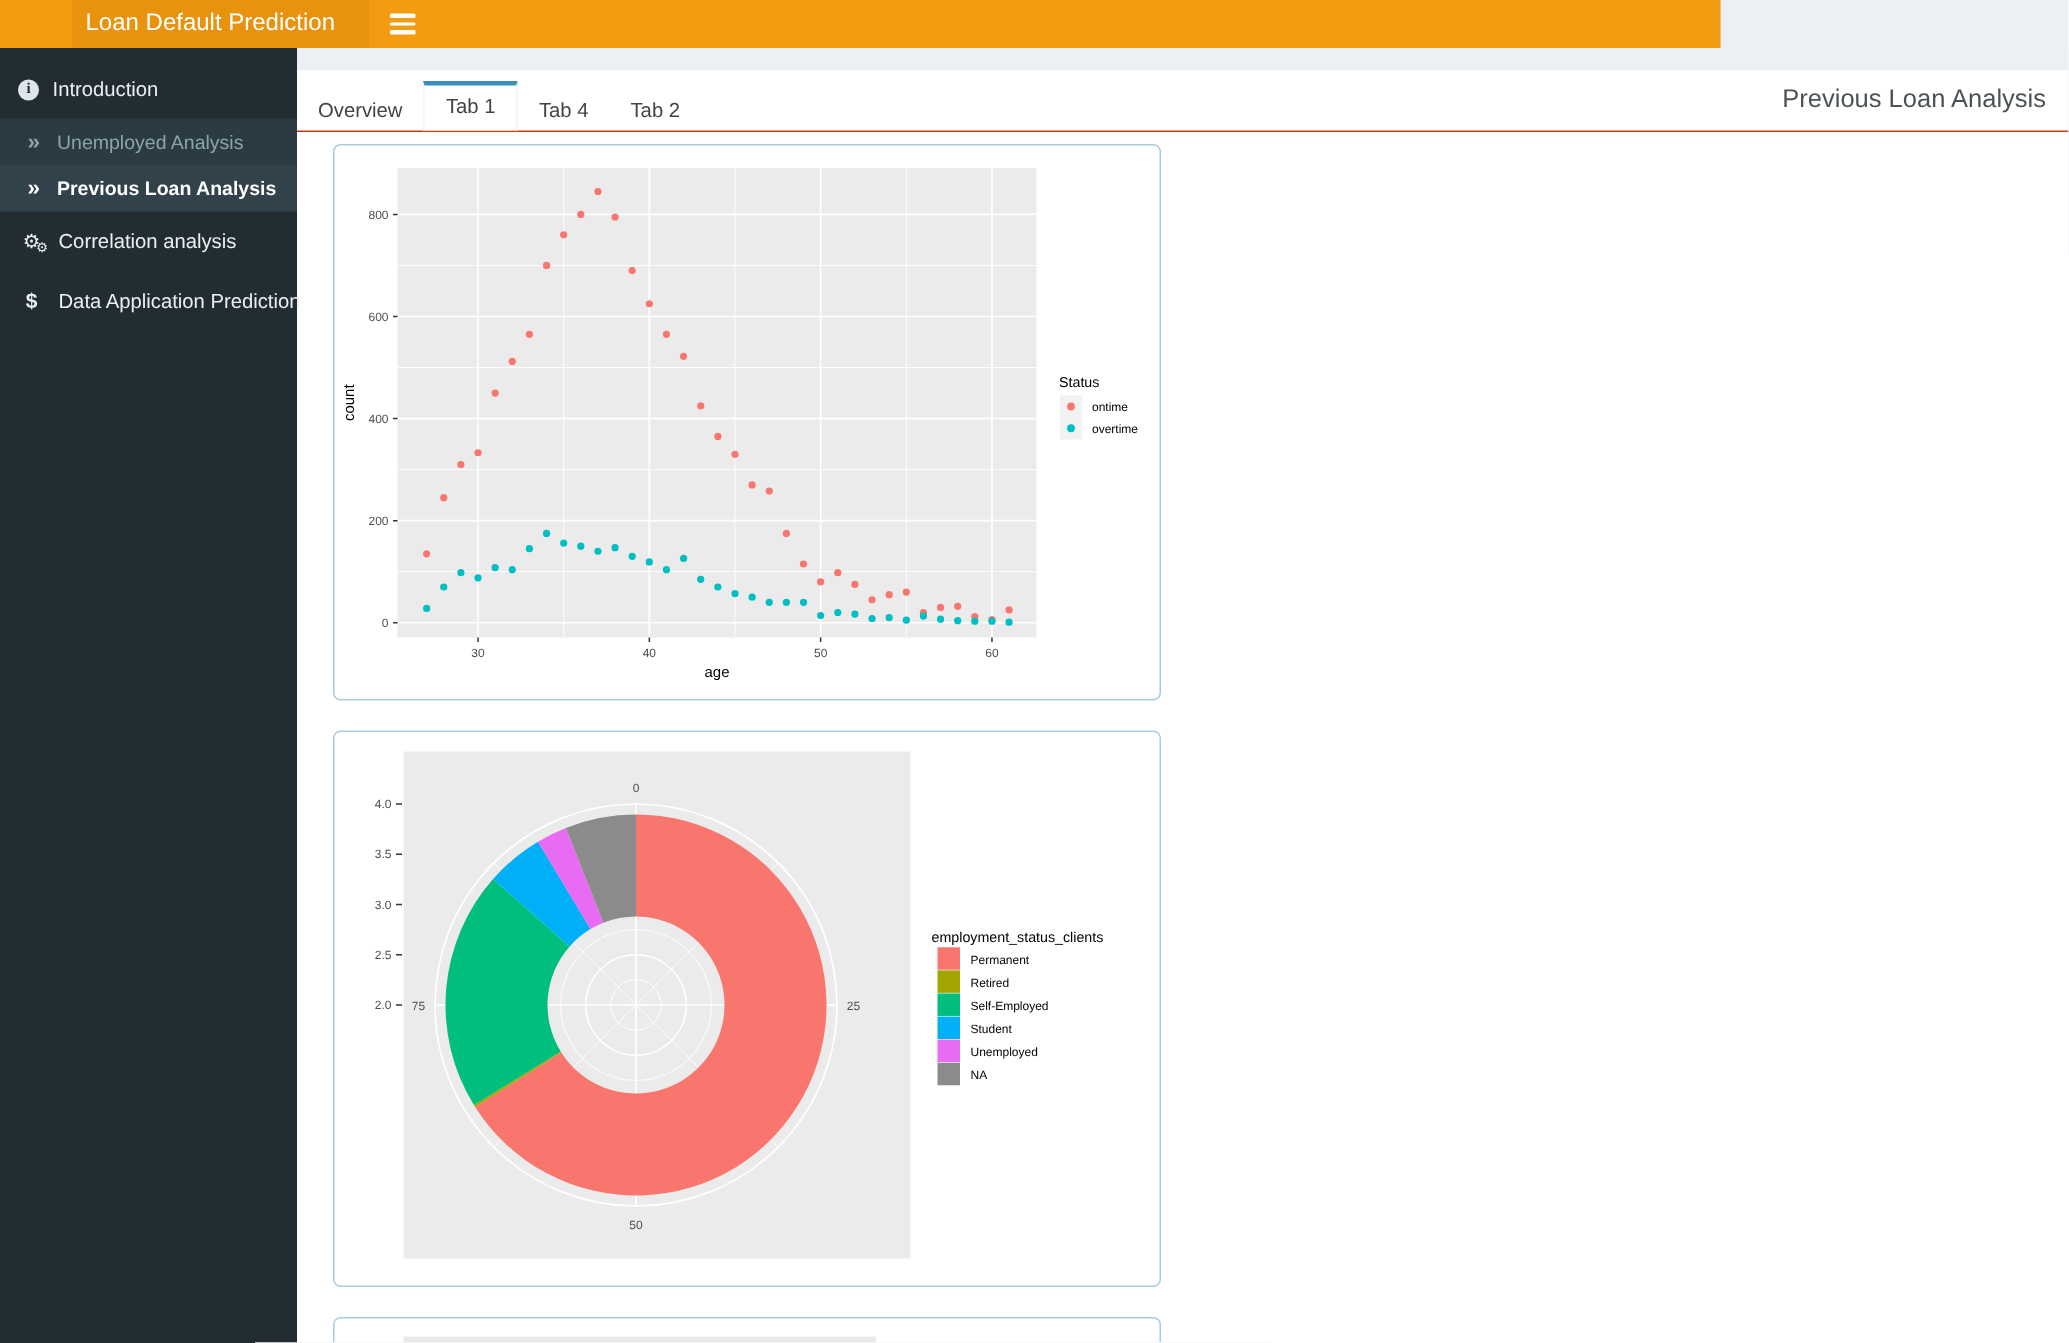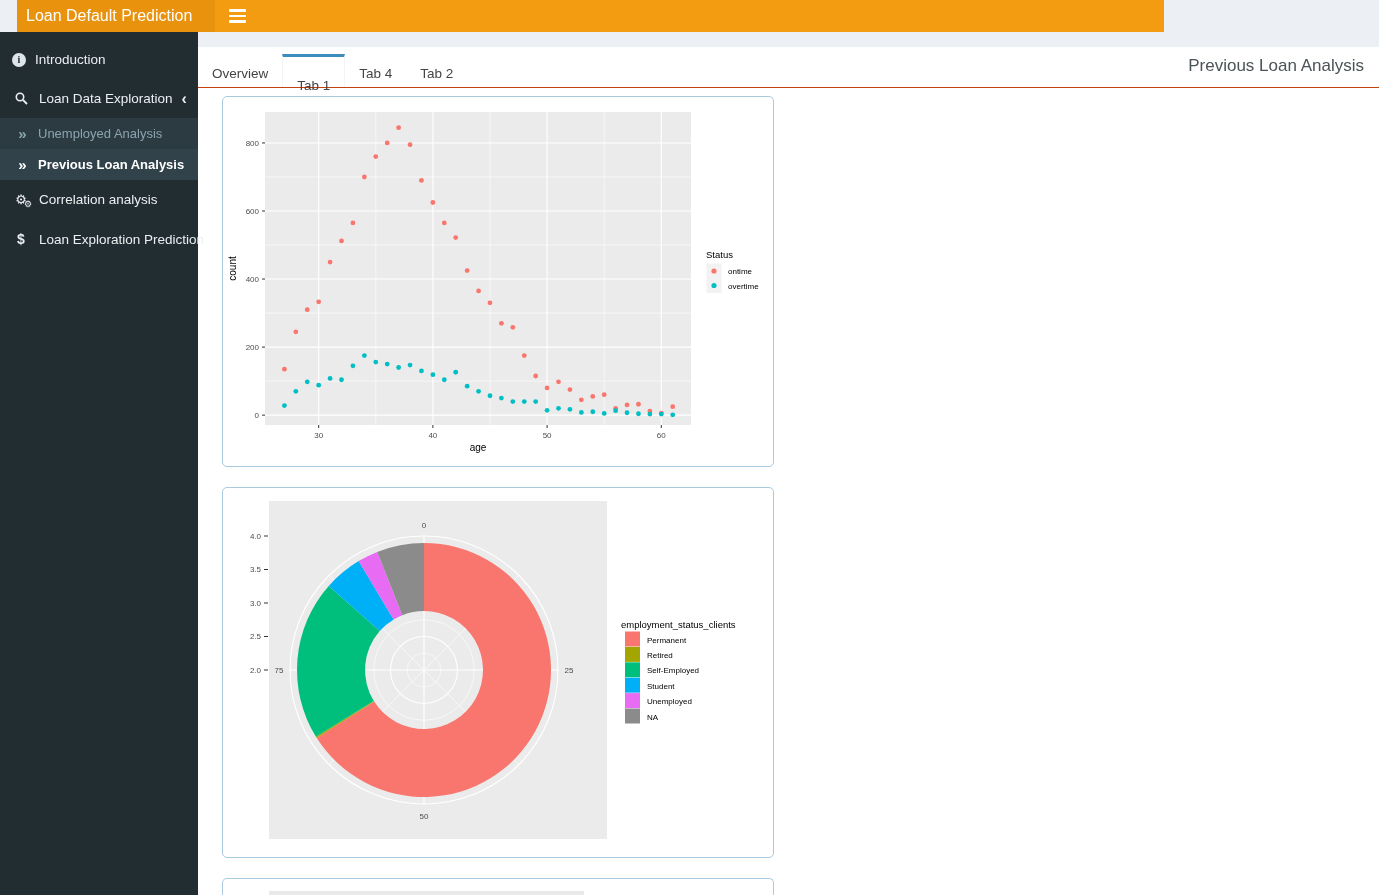--- a/index.html
+++ b/index.html
@@ -4,21 +4,21 @@
 <style>
   * { box-sizing: border-box; margin: 0; padding: 0; }
   html,body { width:1379px; height:895px; }
   body {
     font-family: "Liberation Sans", sans-serif;
     background:#ecf0f5;
     position:relative;
     overflow:hidden;
   }
   
-  .header { position:absolute; left:17px; top:0; width:1147px; height:32px; background:#f39c12; z-index:5; display:flex; }
+  .header { position:absolute; left:0; top:0; width:1147px; height:32px; background:#f39c12; z-index:5; display:flex;padding-left:48px; }
   .logo {
     width:198px; height:32px; background:#e8920d; color:#fff;
     font-size:16px; line-height:32px; padding-left:9px; white-space:nowrap; overflow:hidden;
   }
   .navbar { flex:1; position:relative; }
   .hamburger { position:absolute; left:12px; top:0; width:36px; height:32px; cursor:pointer;
     display:flex; flex-direction:column; justify-content:center; gap:3px; align-items:flex-start; padding-left:2px;}
   .hamburger .bar { width:17px; height:2.5px; background:#fff; border-radius:1px; }
   
   .sidebar { position:absolute; left:0; top:32px; width:198px; height:863px; background:#222d32; padding-top:8px; z-index:4; }
@@ -33,21 +33,21 @@
   .submenu-item.active .ico.raquo { color:#fff; }
   .ico.gears { font-size:13px; line-height:10px; position:relative; }
   .ico.gears small { font-size:9px; position:absolute; right:-2px; bottom:-4px; }
   .ico.dollar { font-size:14px; font-weight:bold; }
   .chev { margin-left:auto; font-size:16px; line-height:10px; color:#eceff1; font-weight:bold; }
   
   .content { position:absolute; left:198px; top:32px; right:0; bottom:0; background:#ecf0f5; }
   .tabpanel { position:absolute; left:0; top:15px; right:0; bottom:0; background:#fff; }
   .tabnav { position:relative; height:41px; background:#fff; border-bottom:1px solid #c2410c; display:flex; align-items:flex-end; padding-left:0; }
   .tab { height:33px; padding:9px 14px 0 14px; font-size:13.5px; color:#444; cursor:pointer; border-top:3px solid transparent; }
-  .tab.active { background:#fff; border-top:3px solid #3c8dbc; border-left:1px solid #f4f4f4; border-right:1px solid #f4f4f4; padding-top:21px; }
+  .tab.active { background:#fff; border-top:3px solid #3c8dbc; border-left:1px solid #f4f4f4; border-right:1px solid #f4f4f4; padding-top:6px; }
   .page-title { position:absolute; right:15px; top:9px; font-size:17px; color:#4b5357; font-weight:500; }
   
   .box { position:absolute; left:24px; width:552px; height:371px; background:#fff; border:1px solid #a9cbdf; border-radius:5px; overflow:hidden; }
   .box svg { position:absolute; left:0; top:0; }
   #box-scatter { top:49px; }
   #box-donut   { top:440px; }
   #box-third   { top:831px; height:17px; border-bottom:none; border-radius:5px 5px 0 0; }
   #box-third .panel-sliver { position:absolute; left:46px; top:12px; width:315px; height:5px; background:#e9e9e9; }
   svg text { font-family:"Liberation Sans", sans-serif; }
 </style>
@@ -64,47 +64,37 @@
     </div>
   </div>
 </div>
 
 <div class="sidebar">
   <div id="sidebar-menu">
       <div class="menu-item">
         <span class="ico info">i</span>
         <span class="mlabel">Introduction</span>
       </div>
-      <div class="menu-item">
-        <span class="ico">
-          <svg width="13" height="13" viewBox="0 0 13 13">
-            <circle cx="5" cy="5" r="3.7" fill="none" stroke="#eceff1" stroke-width="1.6"></circle>
-            <line x1="8" y1="8" x2="12" y2="12" stroke="#eceff1" stroke-width="1.8"></line>
-          </svg>
-        </span>
-        <span class="mlabel">Loan Data Exploration</span>
-        <span class="chev">‹</span>
-      </div>
       <div class="submenu">
         <div class="submenu-item" style="color: rgb(138, 164, 175);">
           <span class="ico raquo">»</span>
           <span class="mlabel">Unemployed Analysis</span>
         </div>
         <div class="submenu-item active">
           <span class="ico raquo">»</span>
           <span class="mlabel">Previous Loan Analysis</span>
         </div>
       </div>
       <div class="menu-item">
         <span class="ico gears">⚙<small>⚙</small></span>
         <span class="mlabel">Correlation analysis</span>
       </div>
       <div class="menu-item">
         <span class="ico dollar">$</span>
-        <span class="mlabel">Loan Exploration Prediction</span>
+        <span class="mlabel">Data Application Prediction</span>
       </div>
     </div>
 </div>
 
 <div class="content">
   <div class="tabpanel">
     <div class="tabnav" id="tabnav">
         <div class="tab">Overview</div>
         <div class="tab active">Tab 1</div>
         <div class="tab">Tab 4</div>

